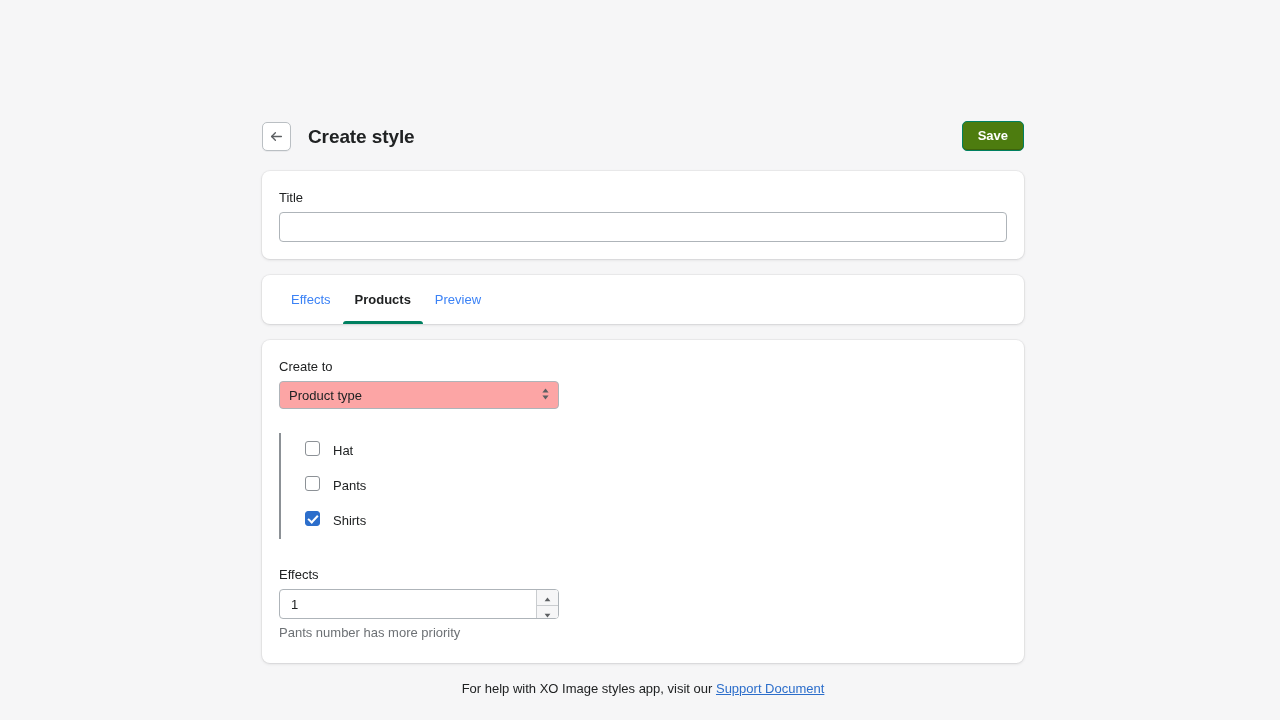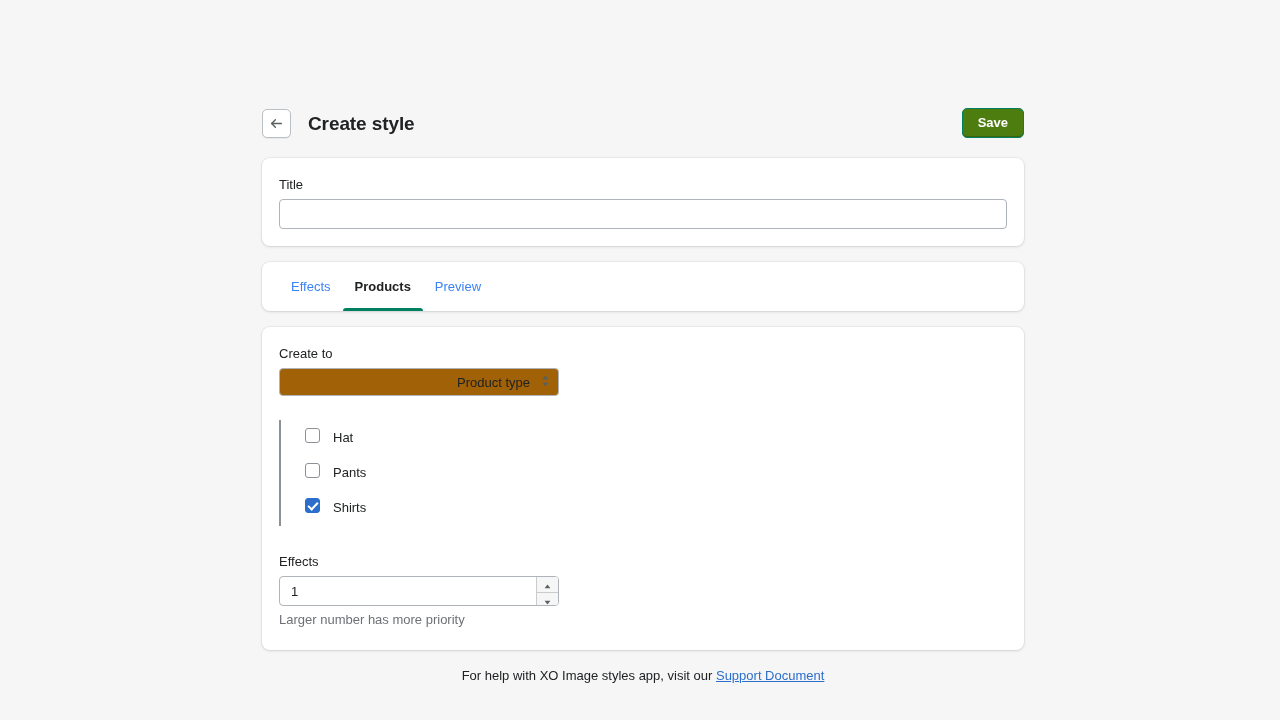--- a/index.html
+++ b/index.html
@@ -14,21 +14,21 @@
   }
   .page {
     width: 1280px;
     height: 720px;
     position: relative;
     overflow: hidden;
   }
   .container {
     position: absolute;
     left: 262px;
-    top: 103px;
+    top: 116px;
     width: 762px;
   }
 
   
   .page-header {
     display: flex;
     align-items: center;
     height: 40px;
     margin-bottom: 15px;
   }
@@ -138,30 +138,29 @@
   .panel-body { padding: 17px; padding-bottom: 20px; }
   .select-wrap {
     position: relative;
     width: 280px;
   }
   .select-box {
     width: 100%;
     height: 28px;
     border: 1px solid #aeb4b9;
     border-radius: 4px;
-    background: #a16207;
+    background: #fca5a5;
     font-size: 13px;
     font-family: "Liberation Sans", sans-serif;
     color: #202223;
     padding: 0 28px 0 9px;
     appearance: none;
     -webkit-appearance: none;
     outline: none;
     cursor: pointer;
-    text-align: right;
   }
   .select-caret {
     position: absolute;
     right: 9px;
     top: 50%;
     transform: translateY(-50%);
     pointer-events: none;
     display: block;
   }
 
@@ -352,21 +351,21 @@
               </button>
               <button class="spin-btn down" aria-label="Decrease">
                 <span>
                   <svg width="7" height="5" viewBox="0 0 7 5" aria-hidden="true">
                     <path d="M3.5 4.5 L0.6 0.7 L6.4 0.7 Z" fill="#5c5f62"></path>
                   </svg>
                 </span>
               </button>
             </div>
           </div>
-          <div class="help-text">Larger number has more priority</div>
+          <div class="help-text">Pants number has more priority</div>
         </div>
 
       </div>
     </div>
 
     <div class="footer">
       <span>For help with XO Image styles app, visit our</span>
       <a href="#">Support Document</a>
     </div>
 

